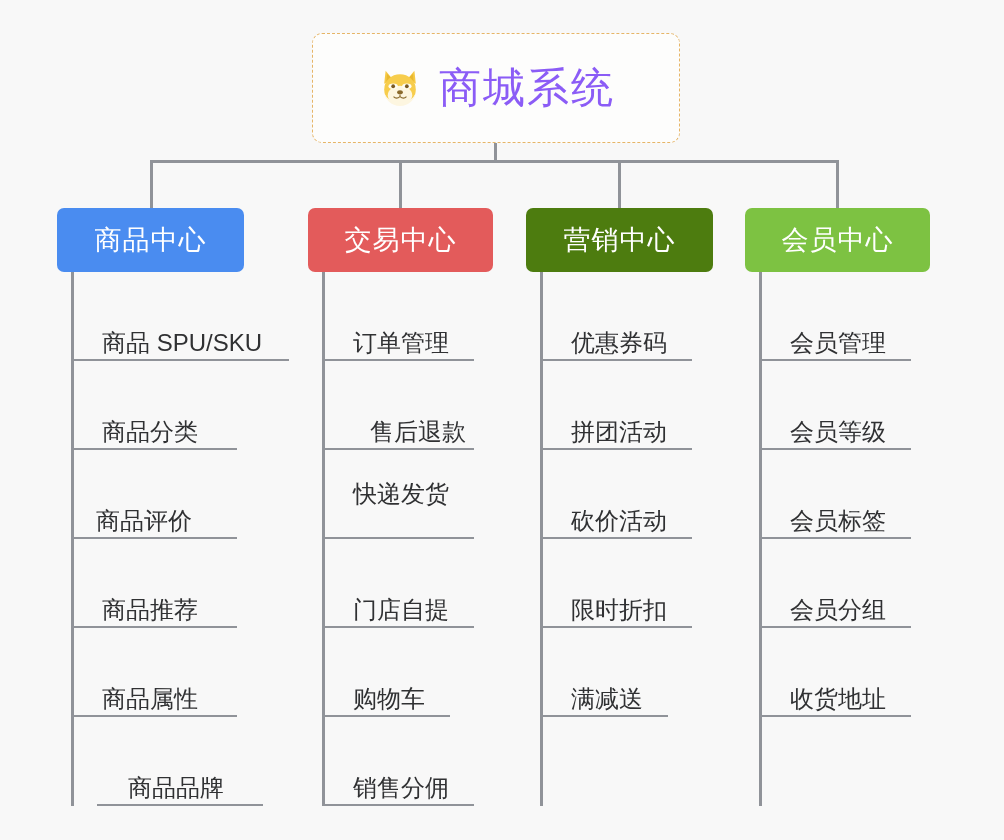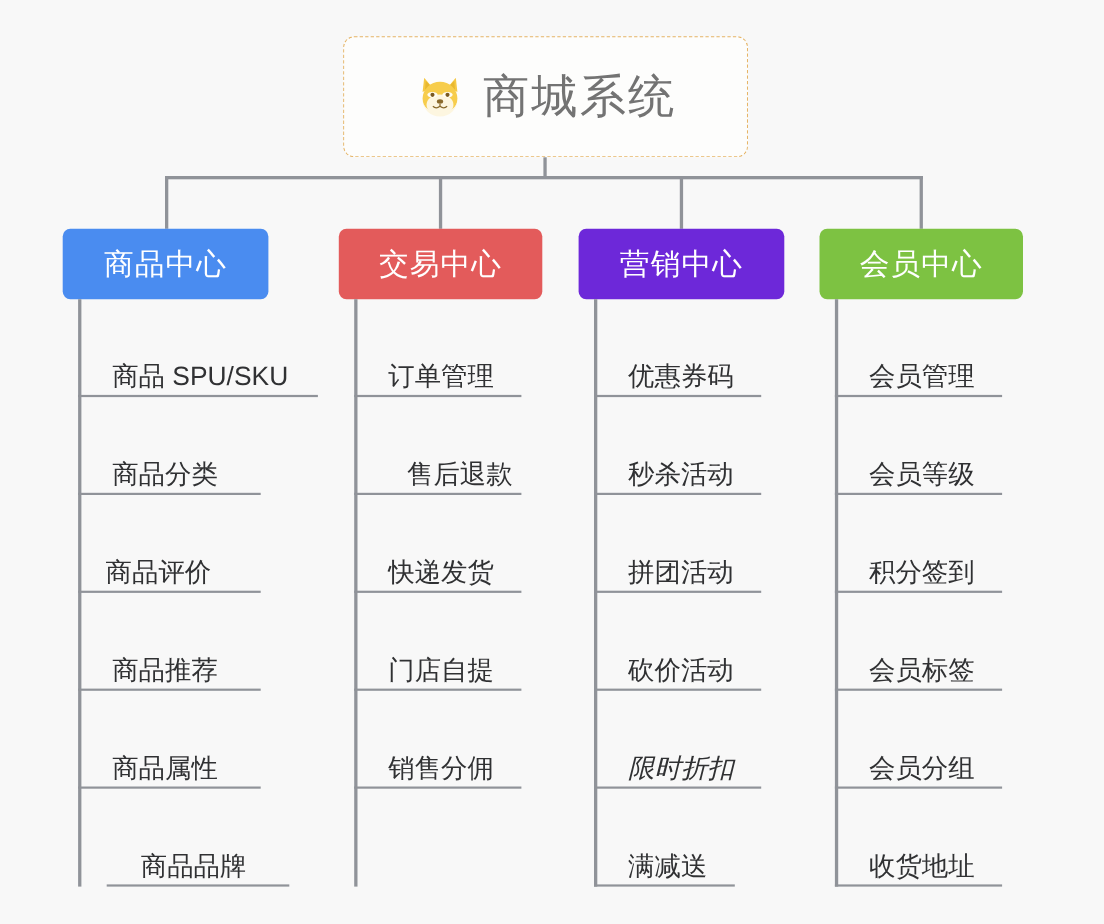--- a/index.html
+++ b/index.html
@@ -24,21 +24,21 @@
     gap:16px;
   }
   .root-emoji{
     font-size:44px; line-height:1;
     font-family:"DejaVu Sans",sans-serif;
     display:block;
   }
   .root-emoji svg{ display:block; }
   .root-title{
     font-size:42px;
-    color:#737373;
+    color:#8b5cf6;
     letter-spacing:2px;
     white-space:nowrap;
     font-weight:400;
   }
 
   
   .conn{ position:absolute; background:#909399; }
   .conn-v-root{ left:494px; top:143px; width:3px; height:19px; }
   .conn-h-bus{ left:150px; top:160px; width:689px; height:3px; }
   .conn-v-drop{ top:160px; width:3px; height:48px; }
@@ -146,51 +146,51 @@
       <span>交易中心</span>
     </div>
     <div class="leaf-wrap">
       <div class="spine" style="height:534px;"></div>
       <div class="leaf" style="width:152px;">
         <span class="leaf-label">订单管理</span>
       </div>
       <div class="leaf" style="width:152px;padding-left:48px;">
         <span class="leaf-label">售后退款</span>
       </div>
-      <div class="leaf" style="width:152px;">
+      <div class="leaf" style="width:152px;align-items:center;">
         <span class="leaf-label">快递发货</span>
       </div>
       <div class="leaf" style="width:152px;">
         <span class="leaf-label">门店自提</span>
       </div>
+      <div class="leaf" style="width:128px;">
+        <span class="leaf-label">购物车</span>
+      </div>
       <div class="leaf" style="width:152px;">
         <span class="leaf-label">销售分佣</span>
       </div>
     </div>
   </div>
 
   <div class="column" style="left:526px;width:187px;">
-    <div class="cat-box" style="background:#6d28d9;font-family:Liberation Serif, serif;">
+    <div class="cat-box" style="background:#4d7c0f;font-family:Liberation Serif, serif;">
       <span>营销中心</span>
     </div>
     <div class="leaf-wrap">
       <div class="spine" style="height:534px;"></div>
       <div class="leaf" style="width:152px;align-items:flex-end;">
         <span class="leaf-label">优惠券码</span>
       </div>
       <div class="leaf" style="width:152px;">
-        <span class="leaf-label">秒杀活动</span>
-      </div>
-      <div class="leaf" style="width:152px;">
         <span class="leaf-label">拼团活动</span>
       </div>
       <div class="leaf" style="width:152px;">
         <span class="leaf-label">砍价活动</span>
       </div>
-      <div class="leaf" style="width:152px;font-style:italic;">
+      <div class="leaf" style="width:152px;">
         <span class="leaf-label">限时折扣</span>
       </div>
       <div class="leaf" style="width:128px;">
         <span class="leaf-label">满减送</span>
       </div>
     </div>
   </div>
 
   <div class="column" style="left:745px;width:185px;">
     <div class="cat-box" style="background:#7dc242;">
@@ -198,23 +198,20 @@
     </div>
     <div class="leaf-wrap">
       <div class="spine" style="height:534px;"></div>
       <div class="leaf" style="width:152px;">
         <span class="leaf-label">会员管理</span>
       </div>
       <div class="leaf" style="width:152px;">
         <span class="leaf-label">会员等级</span>
       </div>
       <div class="leaf" style="width:152px;">
-        <span class="leaf-label">积分签到</span>
-      </div>
-      <div class="leaf" style="width:152px;">
         <span class="leaf-label">会员标签</span>
       </div>
       <div class="leaf" style="width:152px;">
         <span class="leaf-label">会员分组</span>
       </div>
       <div class="leaf" style="width:152px;">
         <span class="leaf-label">收货地址</span>
       </div>
     </div>
   </div>

